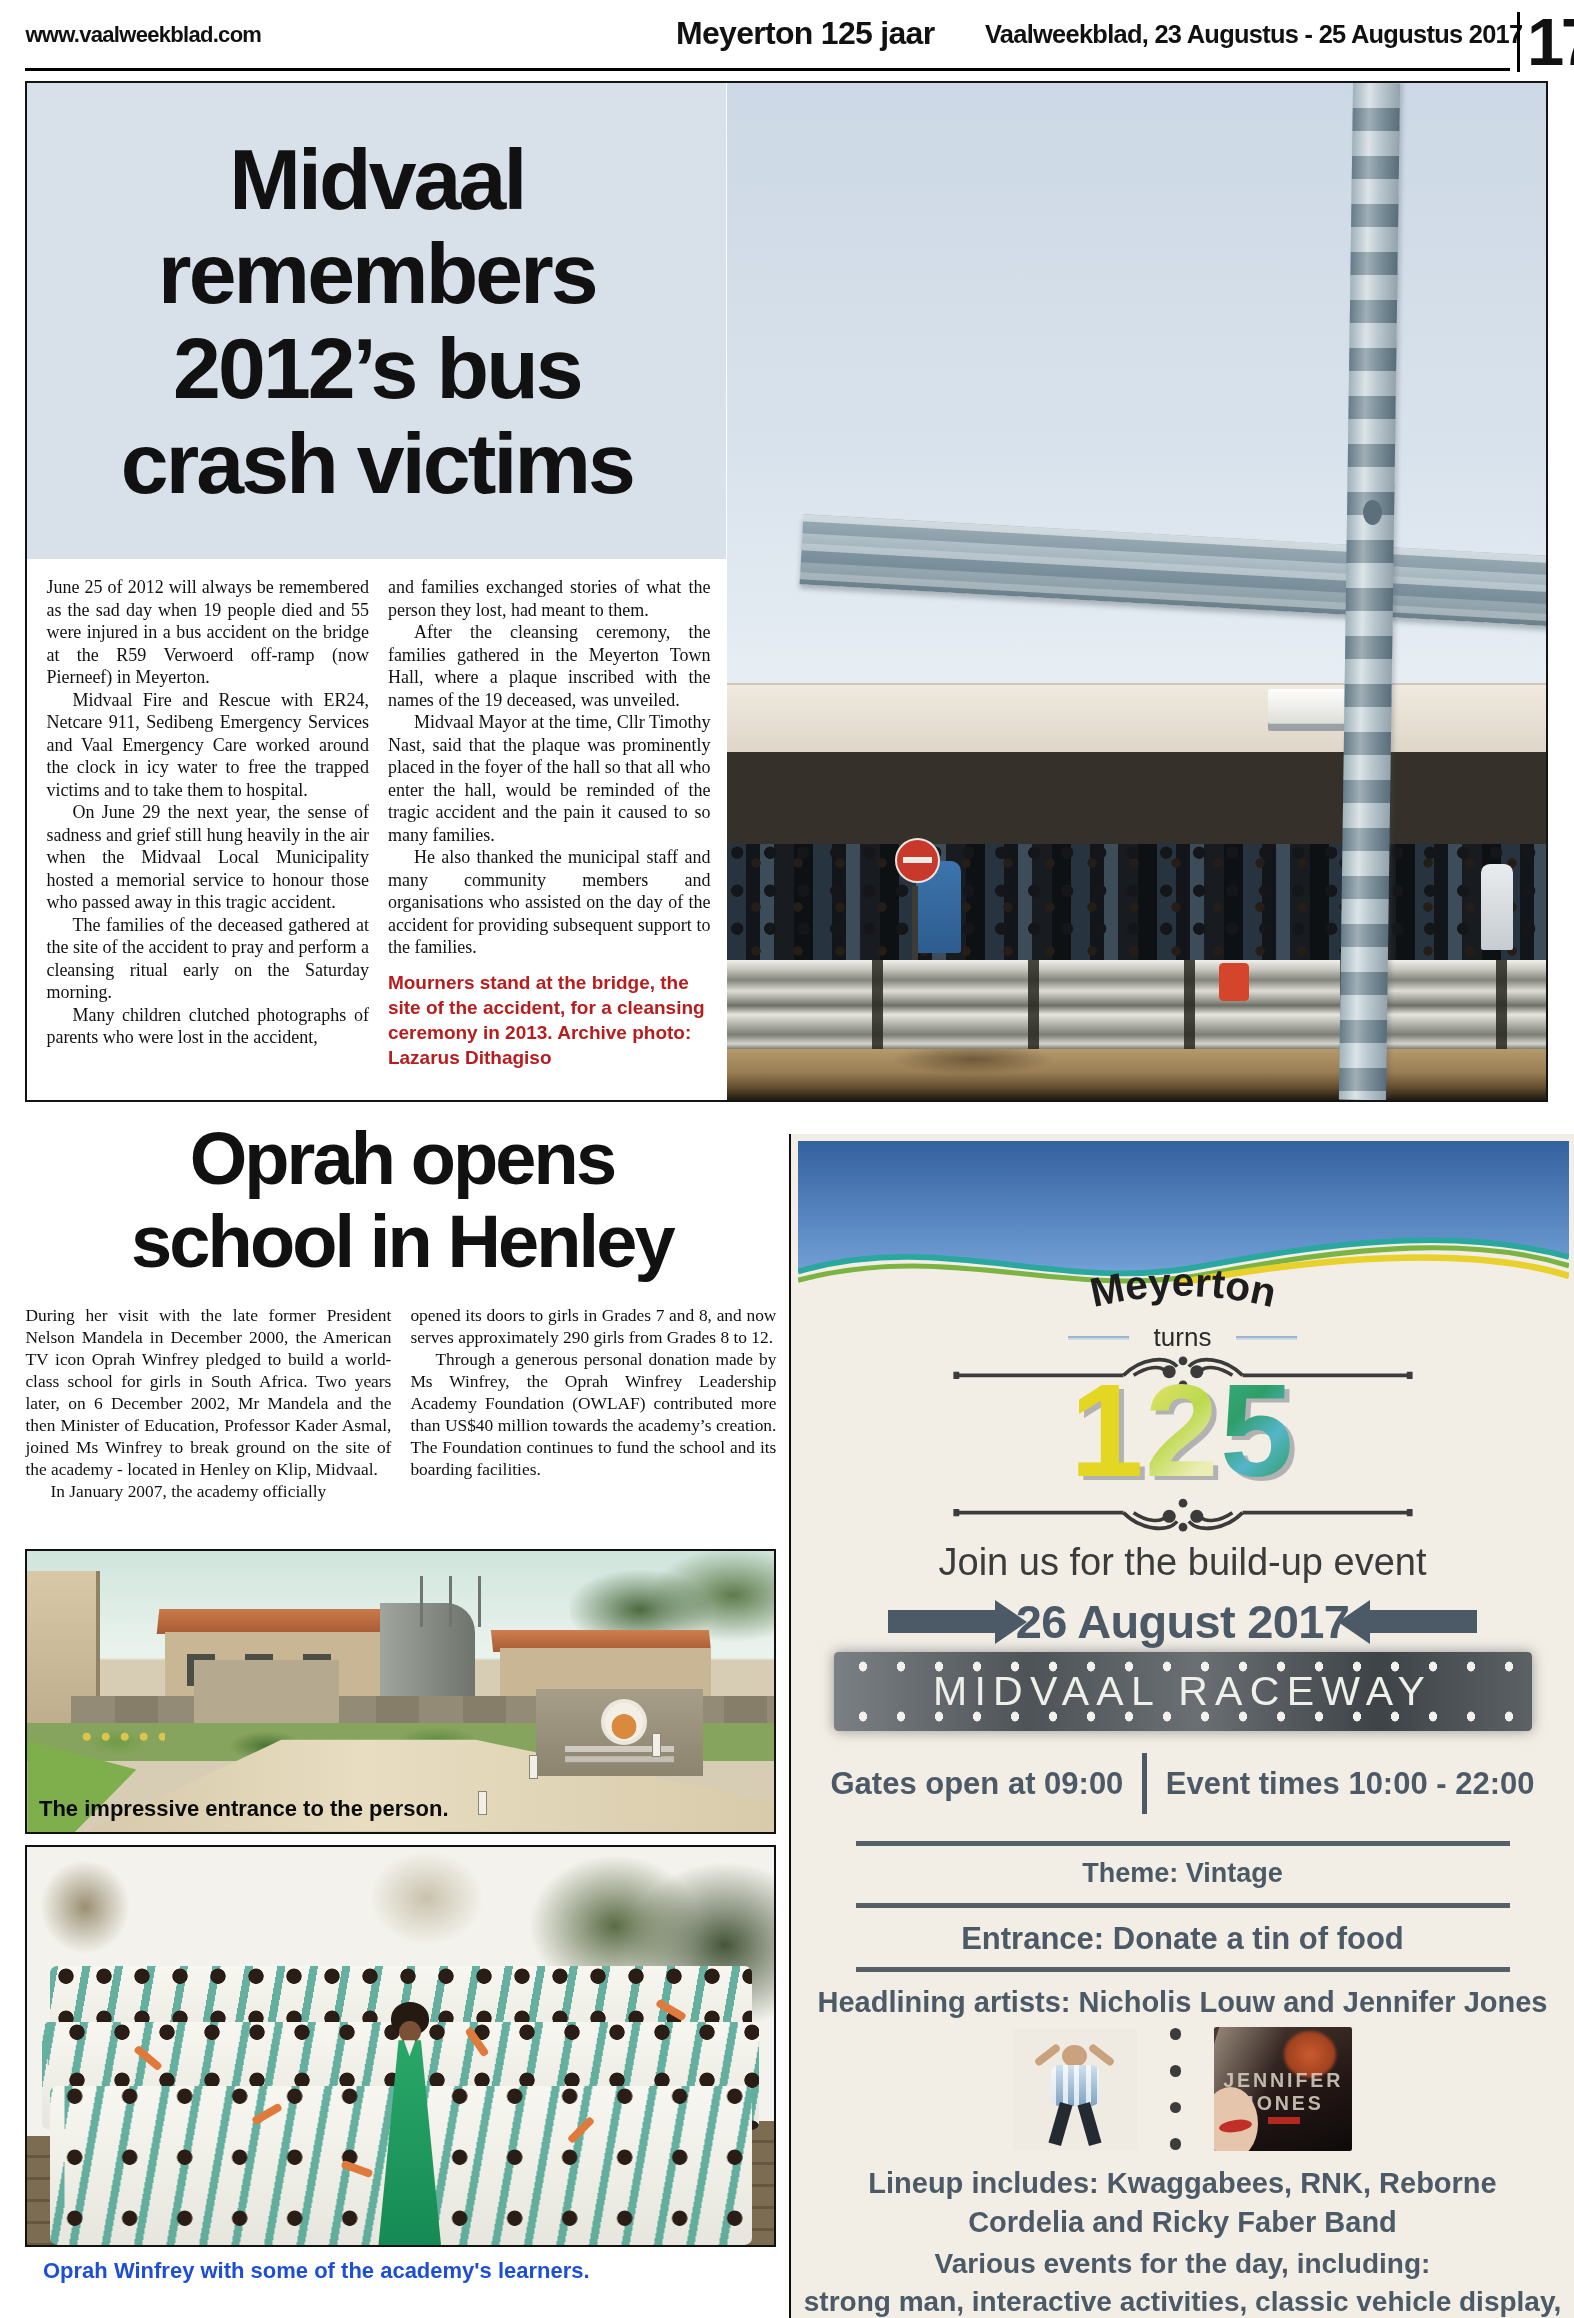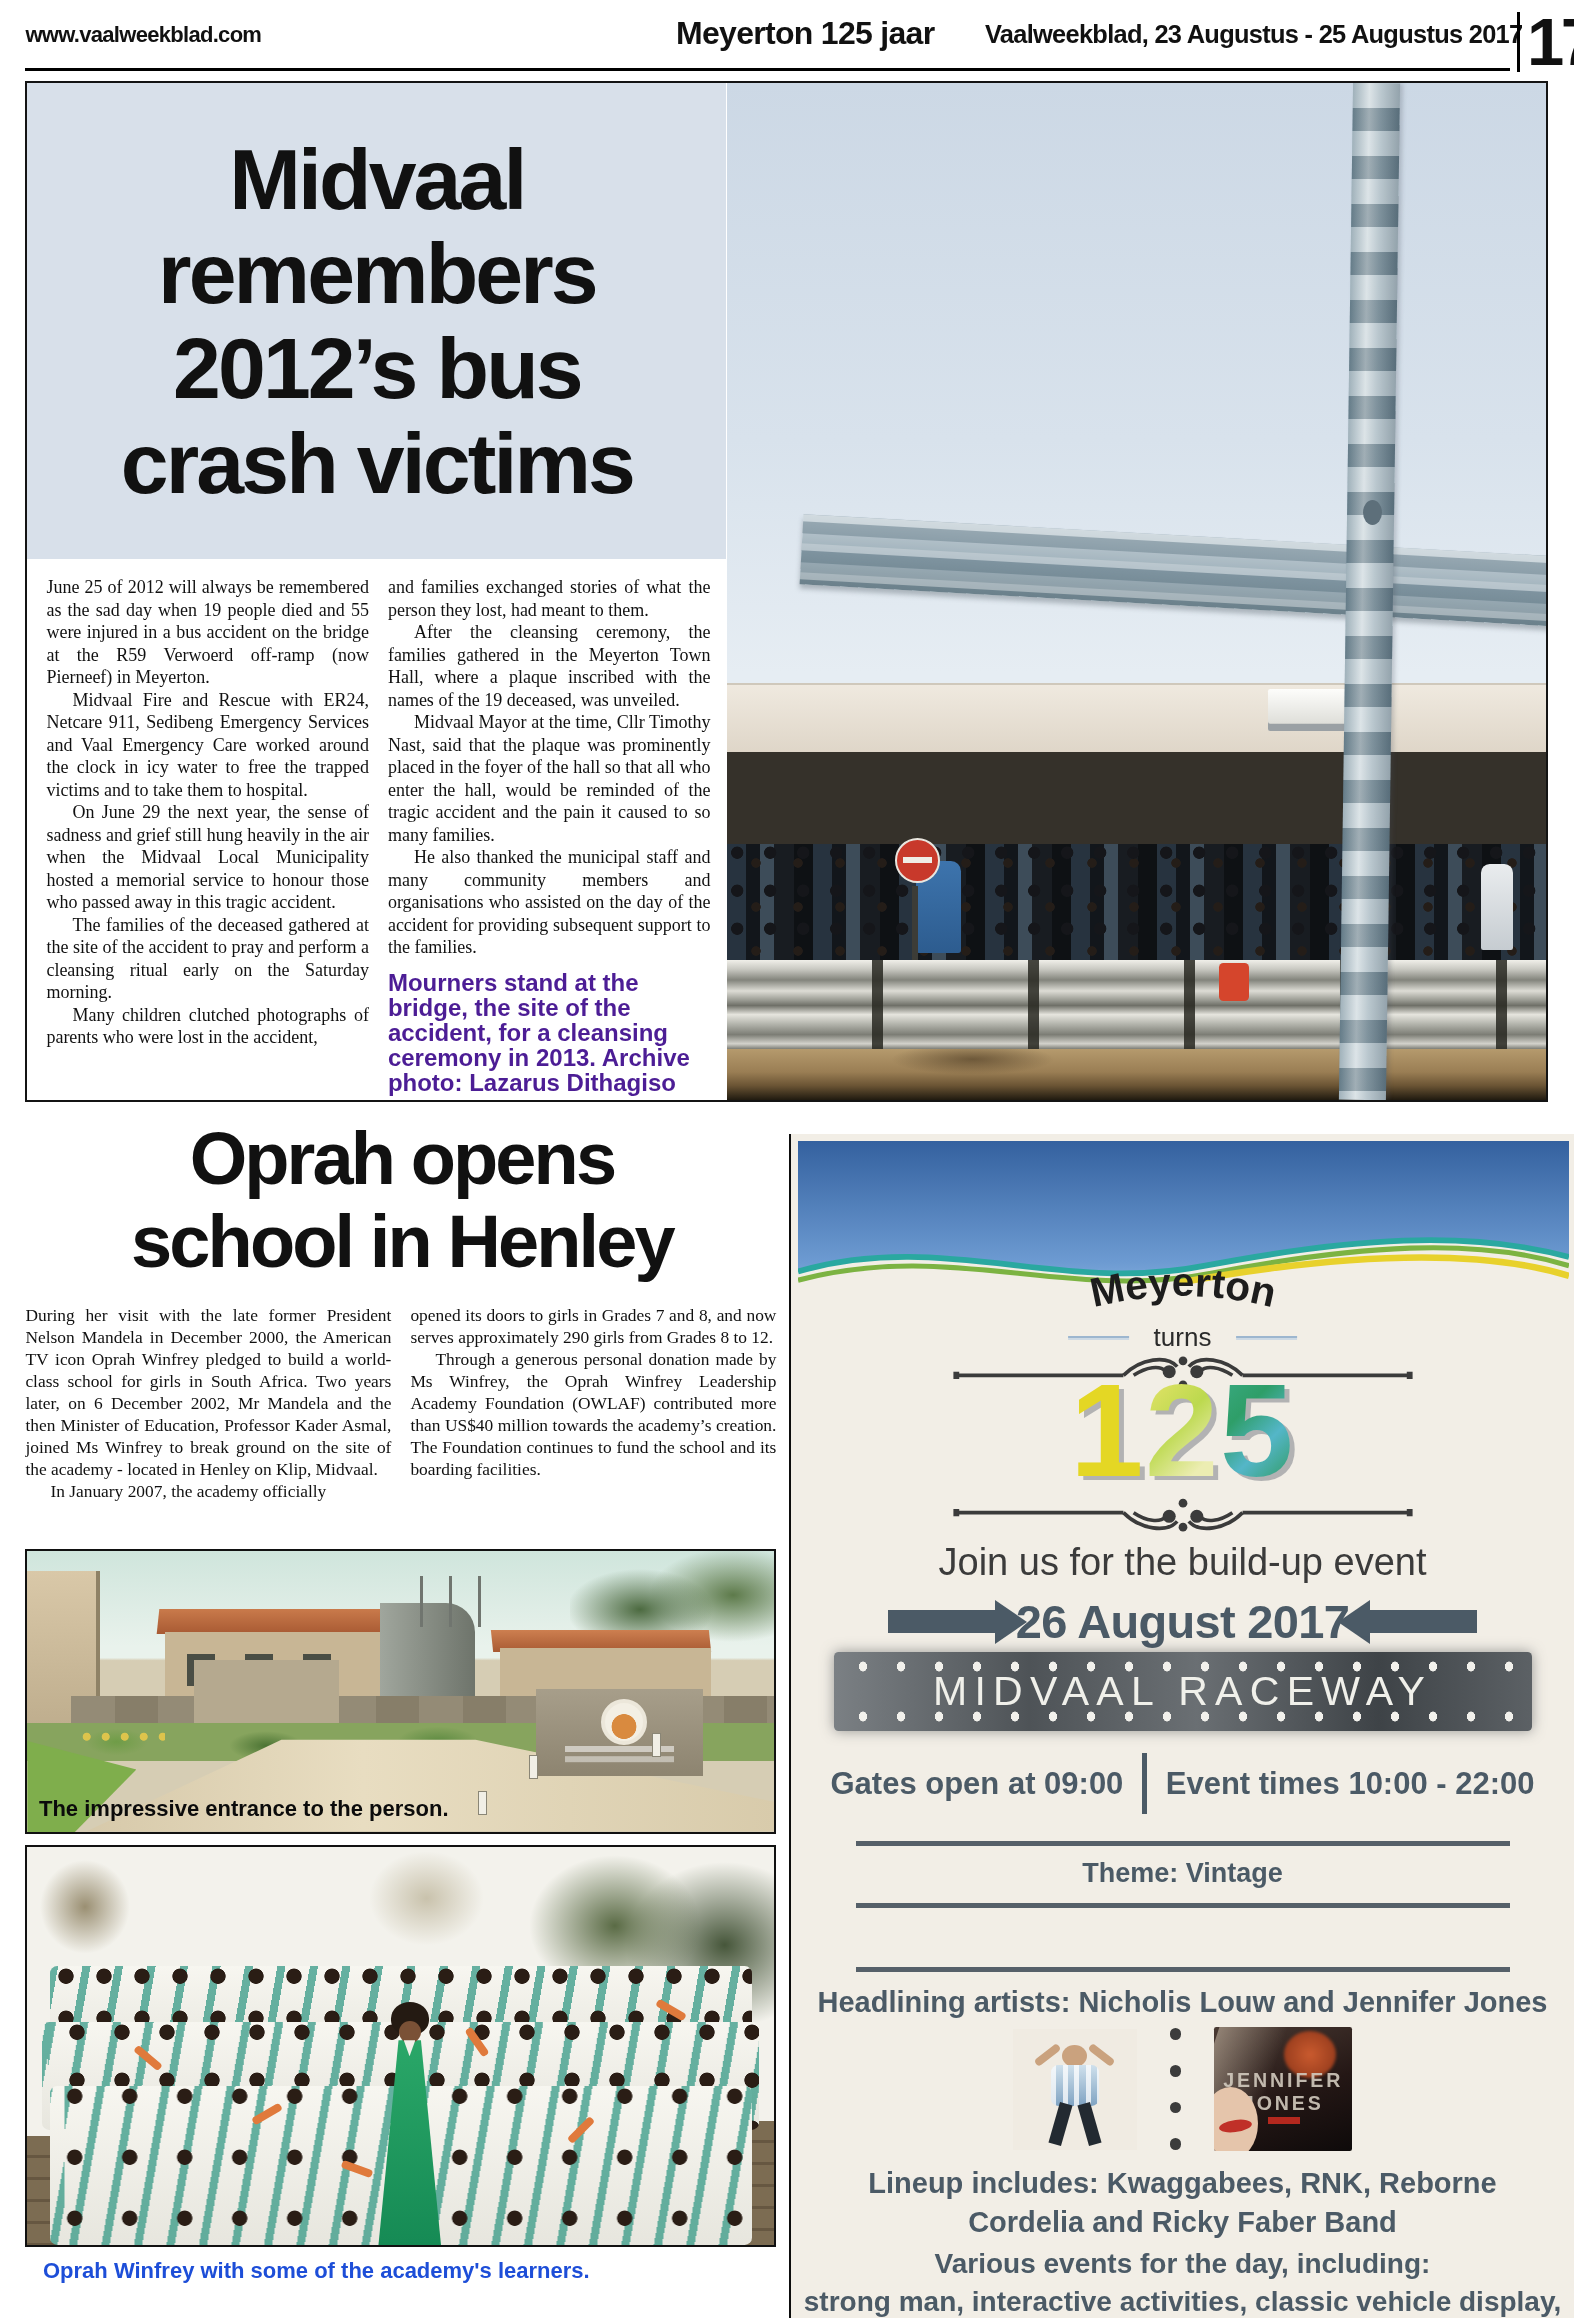--- a/index.html
+++ b/index.html
@@ -19,21 +19,21 @@
   .box1{left:25.4px;top:81px;width:1519px;height:1017px;border:2.2px solid #141414;background:#fff;}
   .hl1{
     left:0;top:0;width:699px;height:476px;background:#d8e0ea;
     display:flex;flex-direction:column;justify-content:center;align-items:center;
     font-weight:bold;font-size:86px;line-height:1.1;letter-spacing:-2.9px;text-align:center;
   }
   .cols1{left:0;top:476px;width:699px;height:541px;background:#fff;box-sizing:border-box;padding:17.4px 16px 11.6px 19px;display:flex;gap:19px;}
   .ncol{width:323px;font-family:"Liberation Serif", serif;font-size:18px;line-height:22.5px;text-align:justify;}
   .ncol p{margin:0;}
   .ncol p.ind{text-indent:26px;}
-  .photocap{margin-top:11.6px;font-family:"Liberation Sans",sans-serif;font-weight:bold;font-size:24px;line-height:25px;text-align:left;color:#4c1d95;}
+  .photocap{margin-top:11.6px;font-family:"Liberation Sans",sans-serif;font-weight:bold;font-size:19px;line-height:25px;text-align:left;color:#b91c1c;}
   
   .ph1{right:0;top:0;width:819px;height:100%;overflow:hidden;background:linear-gradient(180deg,#ccd8e5 0%,#d8e2ec 35%,#e6edf3 58%);}
   .ph1-haze{left:0;right:0;top:59%;height:7%;background:linear-gradient(180deg,#efe9df,#ded5c7);border-top:2.2px solid #cfc8bb;}
   .ph1-truck{left:66%;top:59.6%;width:109px;height:42px;background:linear-gradient(180deg,#fdfdfb,#d8d8d2);box-shadow:inset 0 -7.3px 0 #9aa0a4;border-radius:2.2px;}
   .ph1-embank{left:0;right:0;top:65.8%;height:9.5%;
     background:repeating-linear-gradient(75deg,rgba(15,13,10,.45) 0 8.7px,rgba(90,82,66,.25) 8.7px 17.4px),
                linear-gradient(180deg,#5550466 0,#3a362e 40%,#26231d 100%);
     background-color:#35312a;}
   .ph1-crowd{left:0;right:0;top:74.8%;height:11.4%;
     background-image:
@@ -386,20 +386,21 @@
 
   <div class="abs gatesrow">
     <span>Gates open at 09:00</span>
     <span class="vd"></span>
     <span>Event times 10:00 - 22:00</span>
   </div>
 
   <div class="abs adrule ru1"></div>
   <div class="abs themeline">Theme: Vintage</div>
   <div class="abs adrule ru2"></div>
+  <div class="abs entline">Entrance: Donate a tin of food</div>
   <div class="abs adrule ru3"></div>
 
   <div class="abs headliners">Headlining artists: Nicholis Louw and Jennifer Jones</div>
 
   <div class="abs artists">
     <div class="nich">
       <div class="arm al"></div>
       <div class="arm ar"></div>
       <div class="hair"></div>
       <div class="face"></div>

